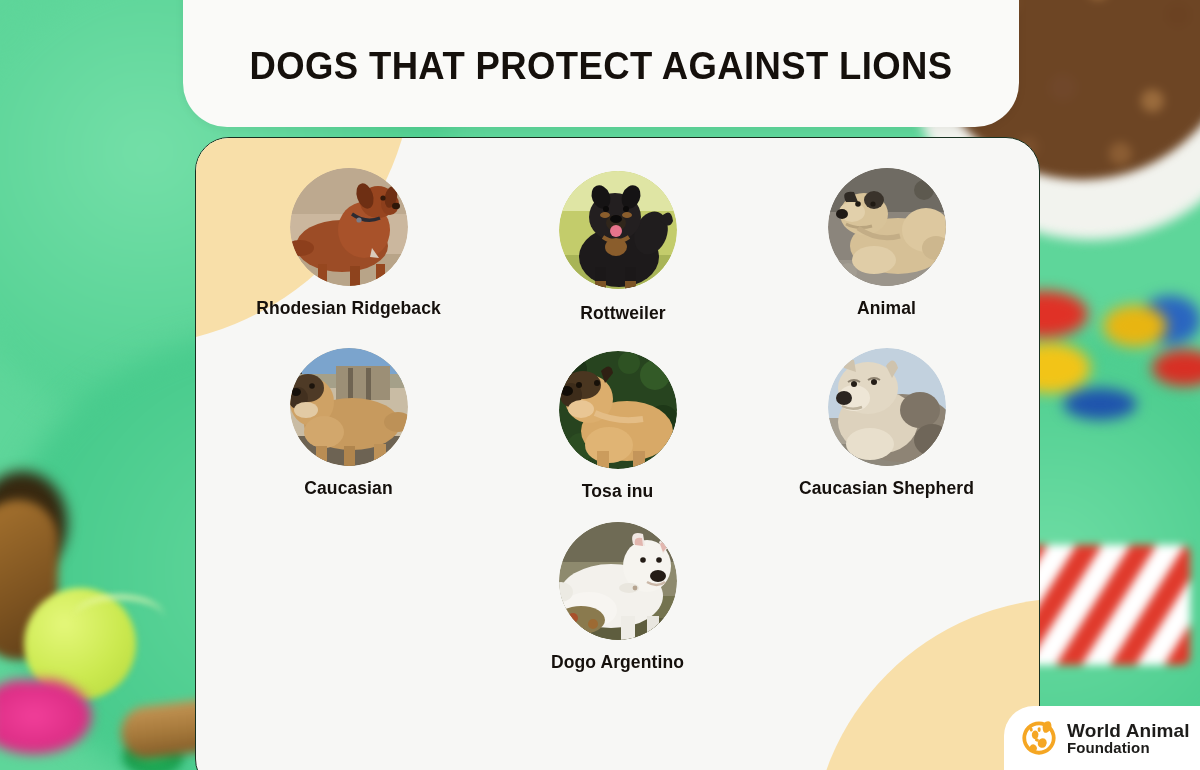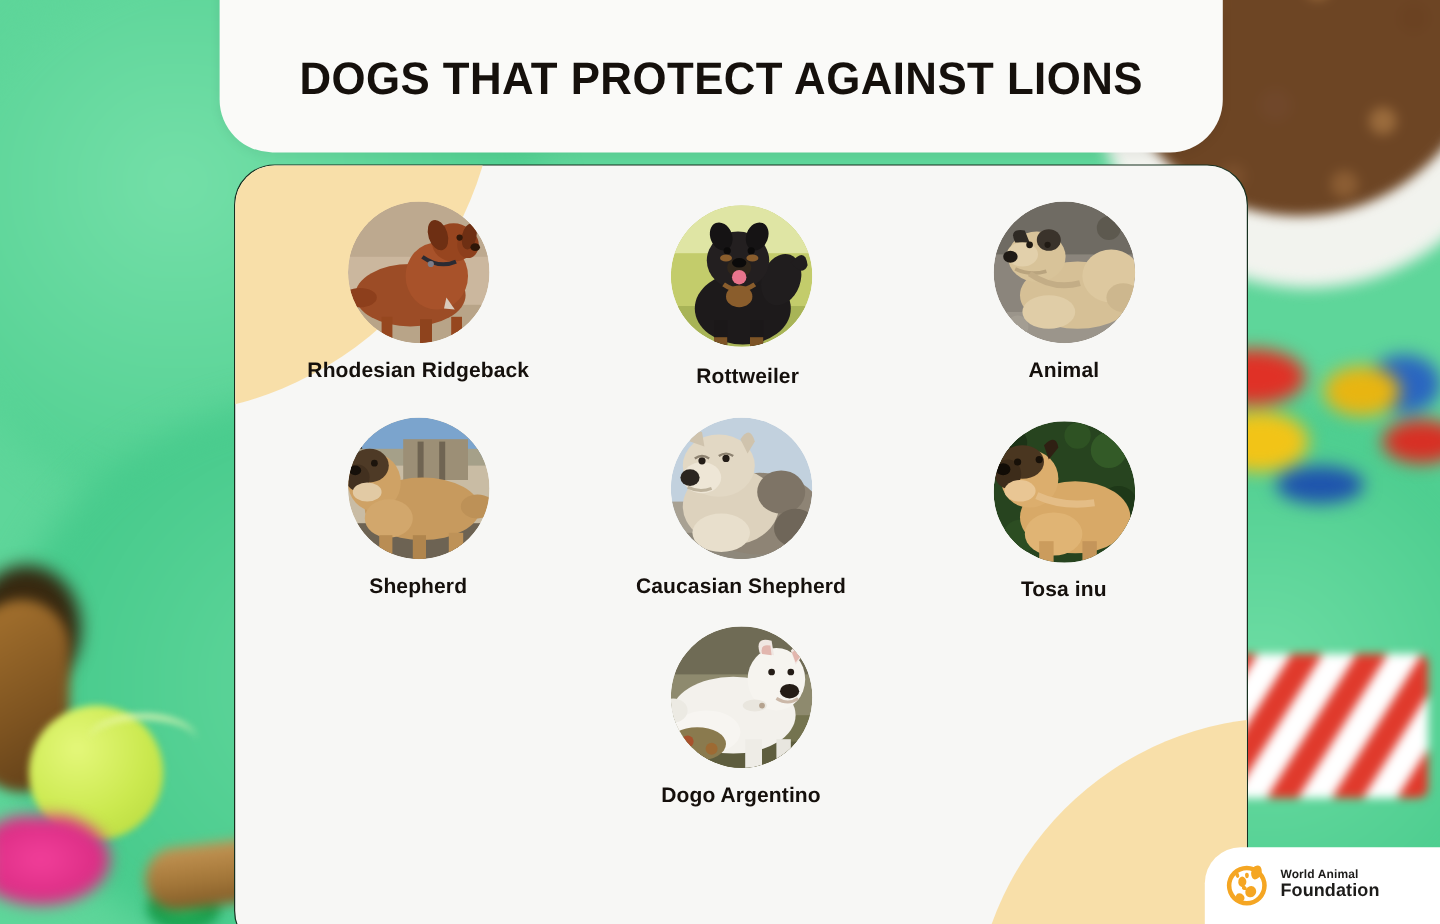--- a/index.html
+++ b/index.html
@@ -221,21 +221,21 @@
     background: #ffffff;
     border-top-left-radius: 30px;
     display: flex;
     align-items: center;
     gap: 9px;
     padding-left: 16px;
   }
   #logo-mark { width: 38px; height: 38px; flex: none; }
   #logo-words { line-height: 1.02; }
   #logo-line-1 {
-    font-size: 10px; font-weight: 600; color: #1d1c1a;
+    font-size: 19px; font-weight: 600; color: #1d1c1a;
     letter-spacing: .1px;
   }
   #logo-line-2 {
     font-size: 15px; font-weight: 800; color: #1d1c1a;
     letter-spacing: .1px;
   }
 </style>
 </head>
 <body>
 
@@ -400,54 +400,21 @@
               <ellipse cx="6" cy="44" rx="5" ry="4" fill="#16100a"></ellipse>
               <ellipse cx="16" cy="62" rx="12" ry="8" fill="#e2caa4"></ellipse>
               <ellipse cx="34" cy="84" rx="20" ry="16" fill="#d2a76c"></ellipse>
               <rect x="26" y="98" width="11" height="20" fill="#b98d54"></rect>
               <rect x="54" y="98" width="11" height="20" fill="#b0854d"></rect>
               <rect x="84" y="96" width="12" height="22" fill="#be9258"></rect>
               <ellipse cx="108" cy="74" rx="14" ry="10" fill="#bd9157"></ellipse>
             </g>
           </svg>
         </div>
-        <div class="breed-label">Shepherd</div>
-      </div>
-
-      <div class="breed">
-        <div class="photo">
-          <svg viewBox="0 0 118 118">
-            <defs>
-                <clipPath id="c5">
-                  <circle cx="59" cy="59" r="59"></circle>
-                </clipPath>
-              </defs>
-            <g clip-path="url(#c5)">
-              <rect width="118" height="118" fill="#c2d1de"></rect>
-              <rect y="70" width="118" height="48" fill="#a8a193"></rect>
-              <rect y="96" width="118" height="22" fill="#8e887b"></rect>
-              <ellipse cx="74" cy="80" rx="52" ry="34" fill="#8e8475"></ellipse>
-              <ellipse cx="50" cy="74" rx="40" ry="32" fill="#ddd2bd"></ellipse>
-              <ellipse cx="40" cy="40" rx="30" ry="26" fill="#e2d8c4"></ellipse>
-              <path d="M16 20 q-4 -12 10 -8 l2 12z" fill="#cfc3ad"></path>
-              <path d="M58 18 q8 -12 12 2 l-6 10z" fill="#cfc3ad"></path>
-              <ellipse cx="26" cy="50" rx="16" ry="13" fill="#eee6d6"></ellipse>
-              <ellipse cx="16" cy="50" rx="8" ry="7" fill="#2b2520"></ellipse>
-              <circle cx="26" cy="36" r="3" fill="#241d17"></circle>
-              <circle cx="46" cy="34" r="3" fill="#241d17"></circle>
-              <path d="M20 34 q6 -4 12 0" stroke="#8d8270" stroke-width="2" fill="none"></path>
-              <path d="M40 32 q6 -4 12 0" stroke="#8d8270" stroke-width="2" fill="none"></path>
-              <path d="M14 58 q10 5 20 1" stroke="#bdb29c" stroke-width="2.5" fill="none"></path>
-              <ellipse cx="42" cy="96" rx="24" ry="16" fill="#e8dfcc"></ellipse>
-              <ellipse cx="92" cy="62" rx="20" ry="18" fill="#7e7466"></ellipse>
-              <ellipse cx="104" cy="92" rx="18" ry="16" fill="#6f6659"></ellipse>
-            </g>
-          </svg>
-        </div>
-        <div class="breed-label">Caucasian Shepherd</div>
+        <div class="breed-label">Caucasian</div>
       </div>
 
       <div class="breed nudge-down">
         <div class="photo">
           <svg viewBox="0 0 118 118">
             <defs>
                 <clipPath id="c6">
                   <circle cx="59" cy="59" r="59"></circle>
                 </clipPath>
               </defs>
@@ -469,20 +436,53 @@
               <ellipse cx="8" cy="40" rx="6" ry="5" fill="#110c06"></ellipse>
               <ellipse cx="22" cy="58" rx="13" ry="9" fill="#e9c694"></ellipse>
               <path d="M36 62 q22 10 48 6" stroke="#e4bd86" stroke-width="6" fill="none"></path>
               <ellipse cx="50" cy="94" rx="24" ry="18" fill="#e0b474"></ellipse>
               <rect x="38" y="100" width="12" height="18" fill="#cb9c5d"></rect>
               <rect x="74" y="100" width="12" height="18" fill="#c4955a"></rect>
             </g>
           </svg>
         </div>
         <div class="breed-label">Tosa inu</div>
+      </div>
+
+      <div class="breed">
+        <div class="photo">
+          <svg viewBox="0 0 118 118">
+            <defs>
+                <clipPath id="c5">
+                  <circle cx="59" cy="59" r="59"></circle>
+                </clipPath>
+              </defs>
+            <g clip-path="url(#c5)">
+              <rect width="118" height="118" fill="#c2d1de"></rect>
+              <rect y="70" width="118" height="48" fill="#a8a193"></rect>
+              <rect y="96" width="118" height="22" fill="#8e887b"></rect>
+              <ellipse cx="74" cy="80" rx="52" ry="34" fill="#8e8475"></ellipse>
+              <ellipse cx="50" cy="74" rx="40" ry="32" fill="#ddd2bd"></ellipse>
+              <ellipse cx="40" cy="40" rx="30" ry="26" fill="#e2d8c4"></ellipse>
+              <path d="M16 20 q-4 -12 10 -8 l2 12z" fill="#cfc3ad"></path>
+              <path d="M58 18 q8 -12 12 2 l-6 10z" fill="#cfc3ad"></path>
+              <ellipse cx="26" cy="50" rx="16" ry="13" fill="#eee6d6"></ellipse>
+              <ellipse cx="16" cy="50" rx="8" ry="7" fill="#2b2520"></ellipse>
+              <circle cx="26" cy="36" r="3" fill="#241d17"></circle>
+              <circle cx="46" cy="34" r="3" fill="#241d17"></circle>
+              <path d="M20 34 q6 -4 12 0" stroke="#8d8270" stroke-width="2" fill="none"></path>
+              <path d="M40 32 q6 -4 12 0" stroke="#8d8270" stroke-width="2" fill="none"></path>
+              <path d="M14 58 q10 5 20 1" stroke="#bdb29c" stroke-width="2.5" fill="none"></path>
+              <ellipse cx="42" cy="96" rx="24" ry="16" fill="#e8dfcc"></ellipse>
+              <ellipse cx="92" cy="62" rx="20" ry="18" fill="#7e7466"></ellipse>
+              <ellipse cx="104" cy="92" rx="18" ry="16" fill="#6f6659"></ellipse>
+            </g>
+          </svg>
+        </div>
+        <div class="breed-label">Caucasian Shepherd</div>
       </div>
 
     </div>
 
     <div class="row row-3">
 
       <div class="breed">
         <div class="photo">
           <svg viewBox="0 0 118 118">
             <defs>

